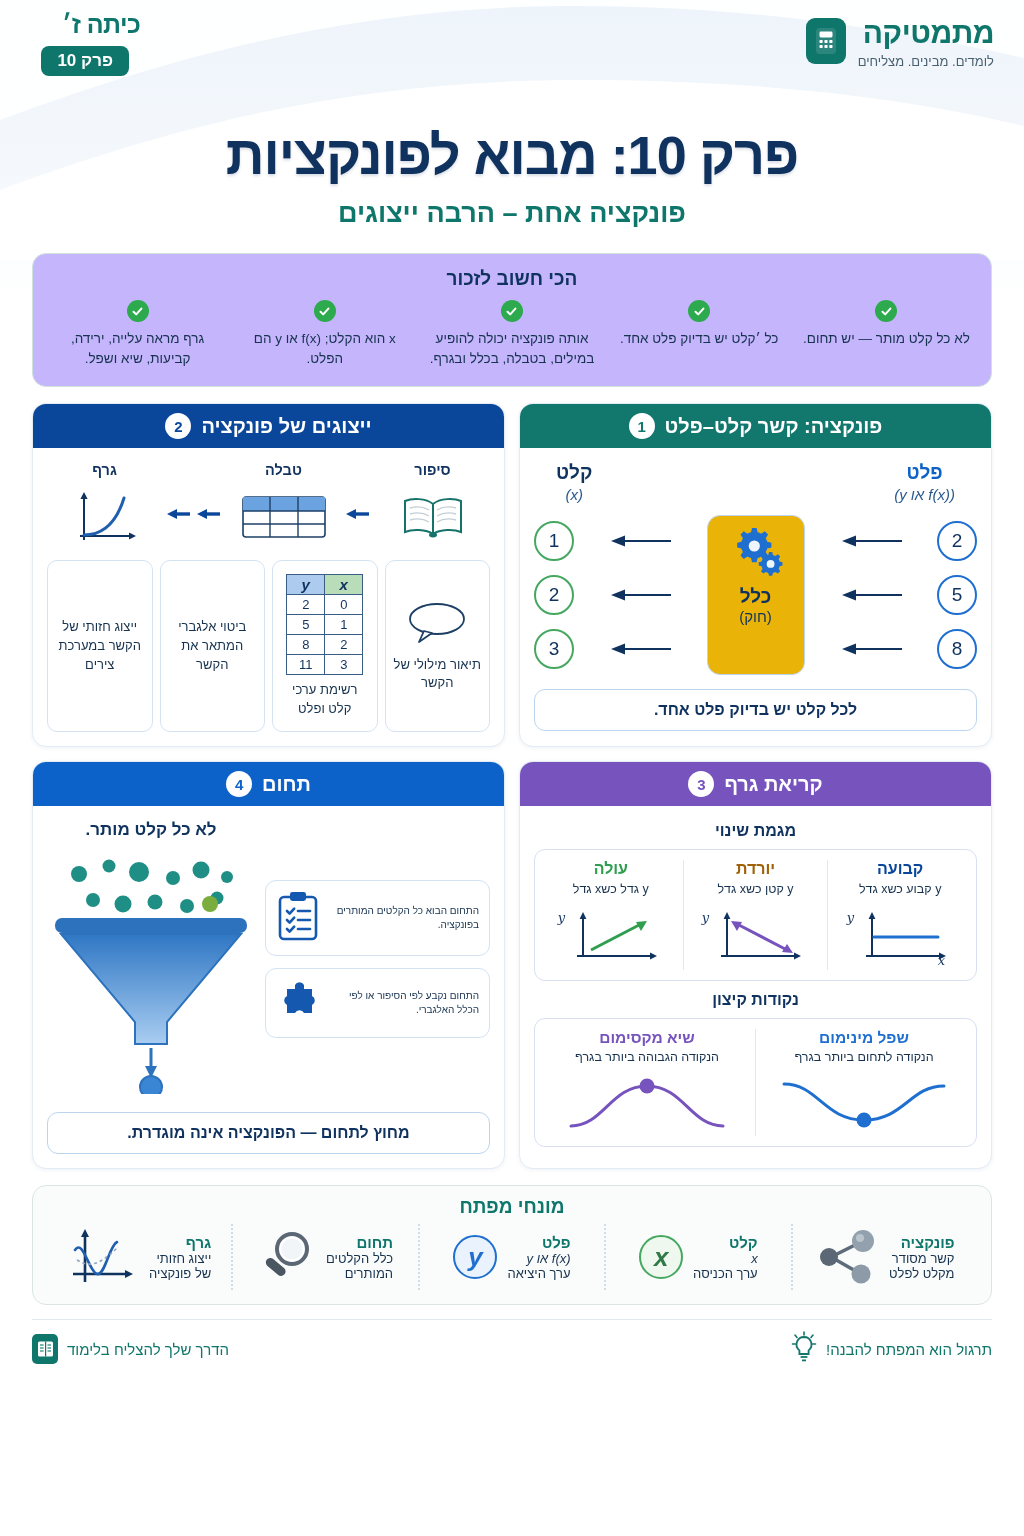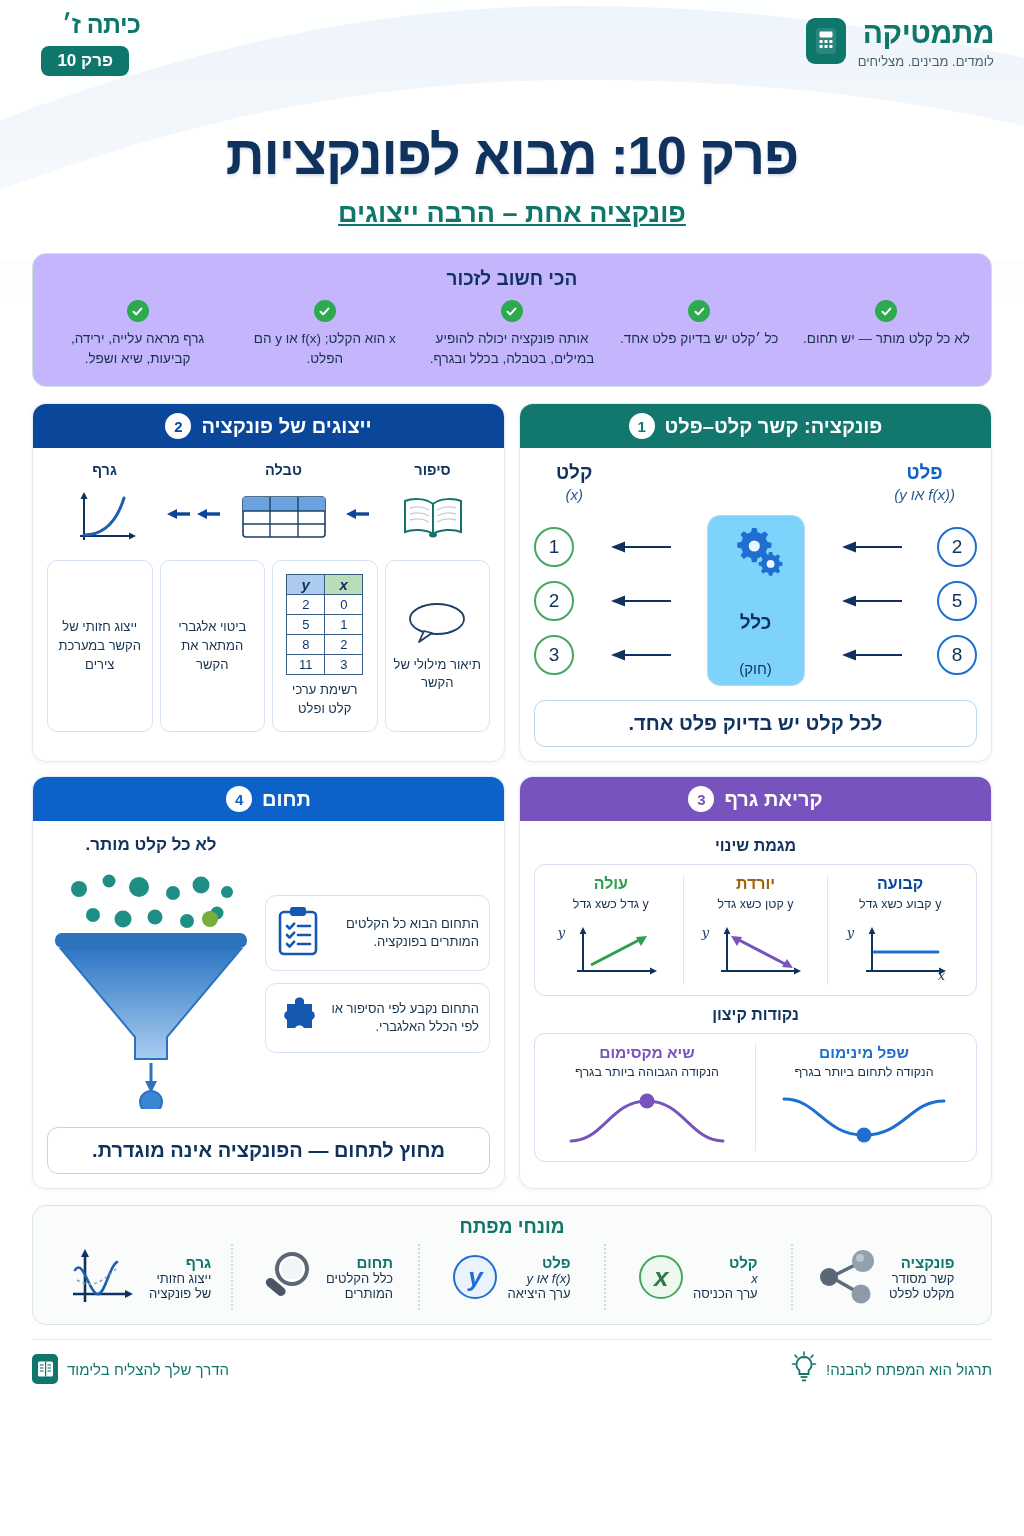--- a/index.html
+++ b/index.html
@@ -55,21 +55,21 @@
   }
 
   
   .title-wrap { text-align: center; margin-top: 18px; }
   .main-title {
     font-size: 54px; font-weight: bold; color: #10325e; line-height: 1.08;
     letter-spacing: -1px;
     text-shadow: 0 2px 3px rgba(16,50,94,.16);
   }
   .sub-title {
-    font-size: 27px; font-weight: bold; color: #0f766b; margin-top: 14px; text-decoration: underline;
+    font-size: 27px; font-weight: bold; color: #0f766b; margin-top: 14px;
   }
 
   
   .remember {
     margin: 24px 32px 0 32px;
     border: 1.5px solid #cfe3dd; border-radius: 14px;
     background: #c4b5fd; padding: 14px 14px 18px 14px;
   }
   .remember-title {
     text-align: center; font-size: 19px; font-weight: bold; color: #10325e;
@@ -131,31 +131,30 @@
     width: 40px; height: 40px; border-radius: 50%;
     display: flex; align-items: center; justify-content: center;
     font-size: 19px; background: #fff;
   }
   .node.in  { border: 2px solid #46a860; color: #10325e; }
   .node.out { border: 2px solid #1f6fd0; color: #10325e; }
   .arrows { display: flex; flex-direction: column; gap: 14px; }
   .arrow-slot { height: 40px; display: flex; align-items: center; }
   .rule-box {
     width: 98px; min-height: 160px; border-radius: 13px;
-    background: #7dd3fc; border: 1.5px solid #bcd5ef;
+    background: #eab308; border: 1.5px solid #bcd5ef;
     display: flex; flex-direction: column; align-items: center; justify-content: flex-start;
     padding: 8px 4px;
-    gap: 26px;
   }
   .rule-label { font-size: 19px; font-weight: bold; color: #10325e; margin-top: 6px; }
   .rule-sub { font-size: 15px; color: #10325e; }
 
   .note-box {
     margin-top: 14px; border: 1.5px solid #bcd5ef; border-radius: 11px;
-    padding: 11px; text-align: center; font-size: 20px; font-weight: bold;
+    padding: 11px; text-align: center; font-size: 16px; font-weight: bold;
     color: #10325e; background: #fff;
   }
 
   
   .rep-top { display: flex; align-items: flex-end; justify-content: space-between; gap: 4px; }
   .rep-col { flex: 1; text-align: center; }
   .rep-name { font-size: 14.5px; font-weight: bold; color: #10325e; margin-bottom: 8px; }
   .rep-icon { height: 62px; display: flex; align-items: center; justify-content: center; }
   .rep-arrow { flex: 0 0 auto; padding-bottom: 22px; color: #0a479b; font-size: 20px; font-weight: bold; }
 
@@ -200,21 +199,21 @@
 
   
   .domain-wrap { display: flex; gap: 10px; }
   .funnel-side { flex: 0 0 47%; text-align: center; }
   .funnel-title { font-size: 17px; font-weight: bold; color: #10325e; margin-bottom: 4px; }
   .domain-notes { flex: 1; display: flex; flex-direction: column; gap: 12px; justify-content: center; }
   .domain-note {
     border: 1px solid #d4e2f2; border-radius: 11px; background: #fff;
     padding: 10px 10px; display: flex; align-items: center; gap: 9px;
   }
-  .domain-note-text { font-size: 13px; line-height: 1.45; color: #17324f; text-align: right; flex: 1; }
+  .domain-note-text { font-size: 10px; line-height: 1.45; color: #17324f; text-align: right; flex: 1; }
 
   
   .keyterms {
     margin: 16px 32px 0 32px; border: 1px solid #d9e6e2; border-radius: 14px;
     background: #fafcfb; padding: 10px 14px 14px 14px;
   }
   .keyterms-title { text-align: center; font-size: 19px; font-weight: bold; color: #0f766b; margin-bottom: 6px; }
   .keyterms-row { display: flex; }
   .keyterm {
     flex: 1; display: flex; align-items: center; justify-content: center; gap: 10px;

